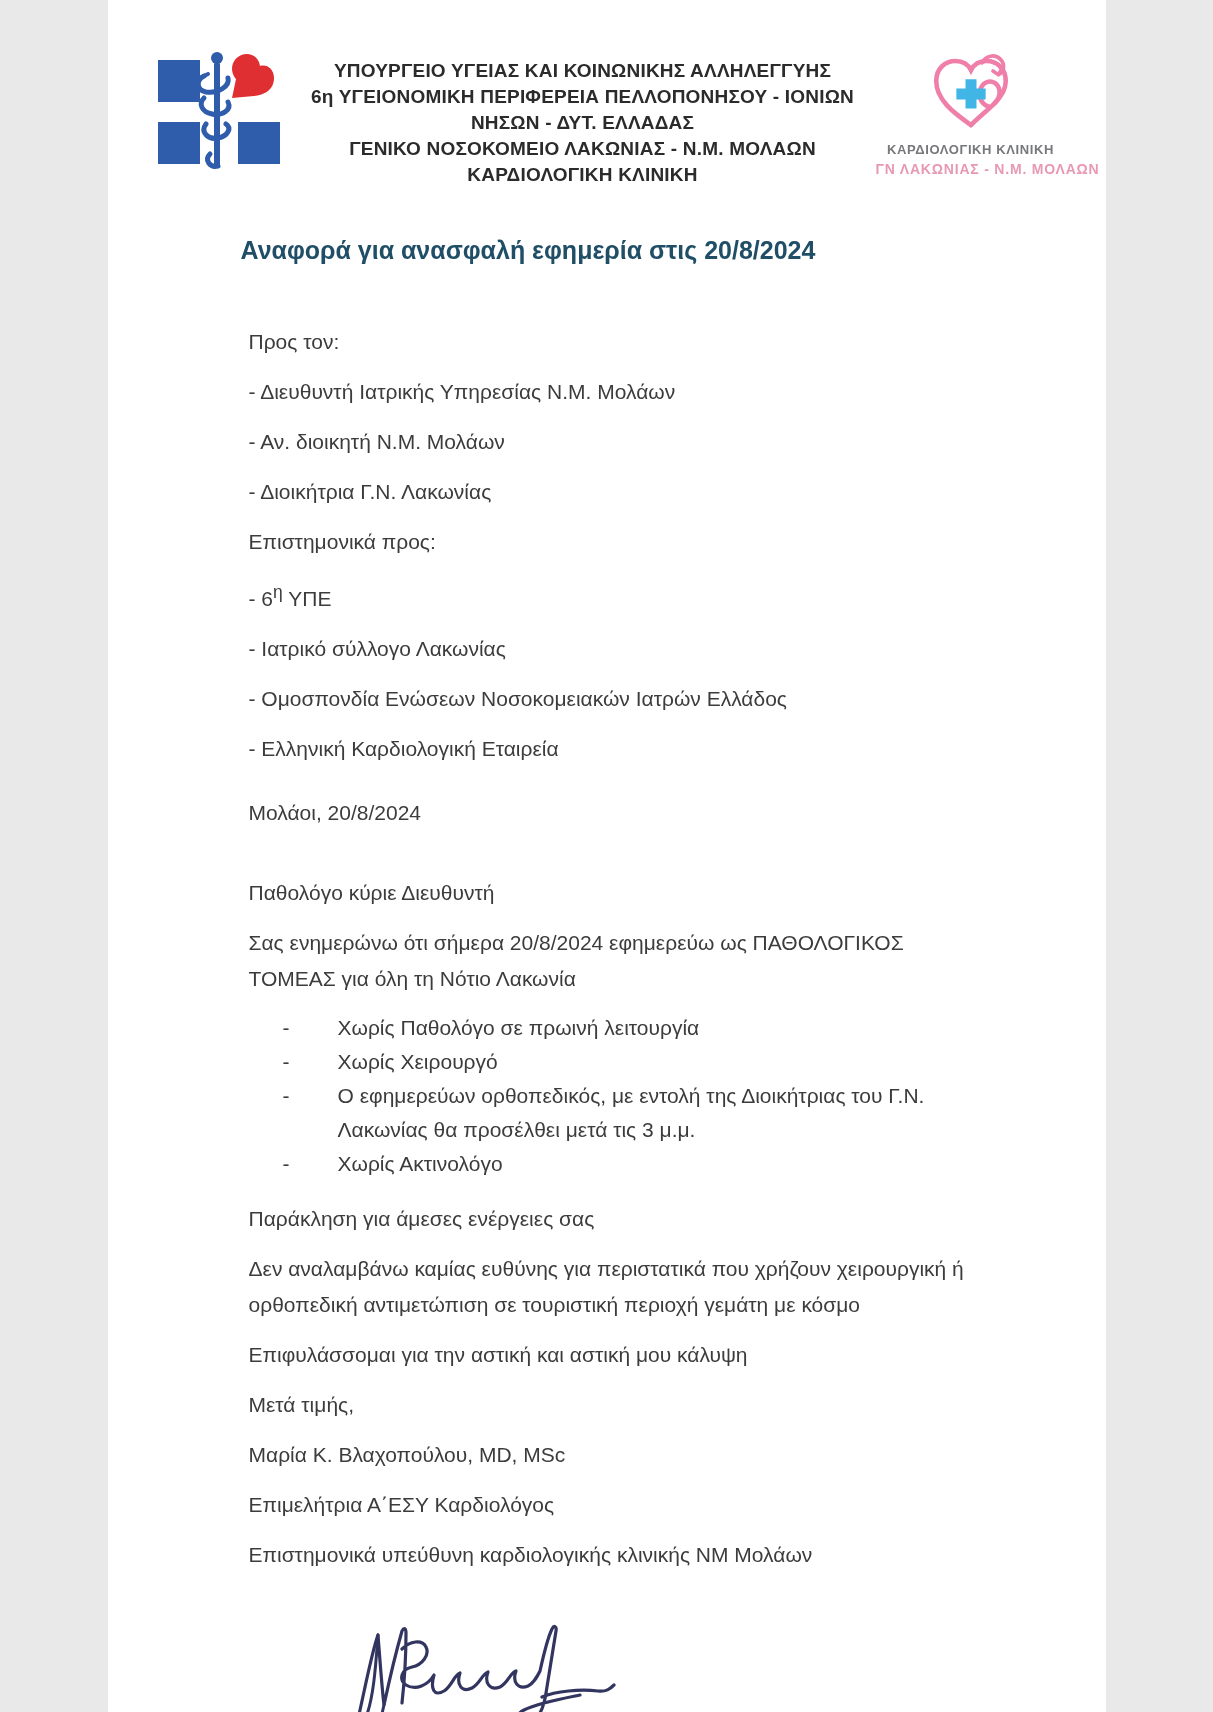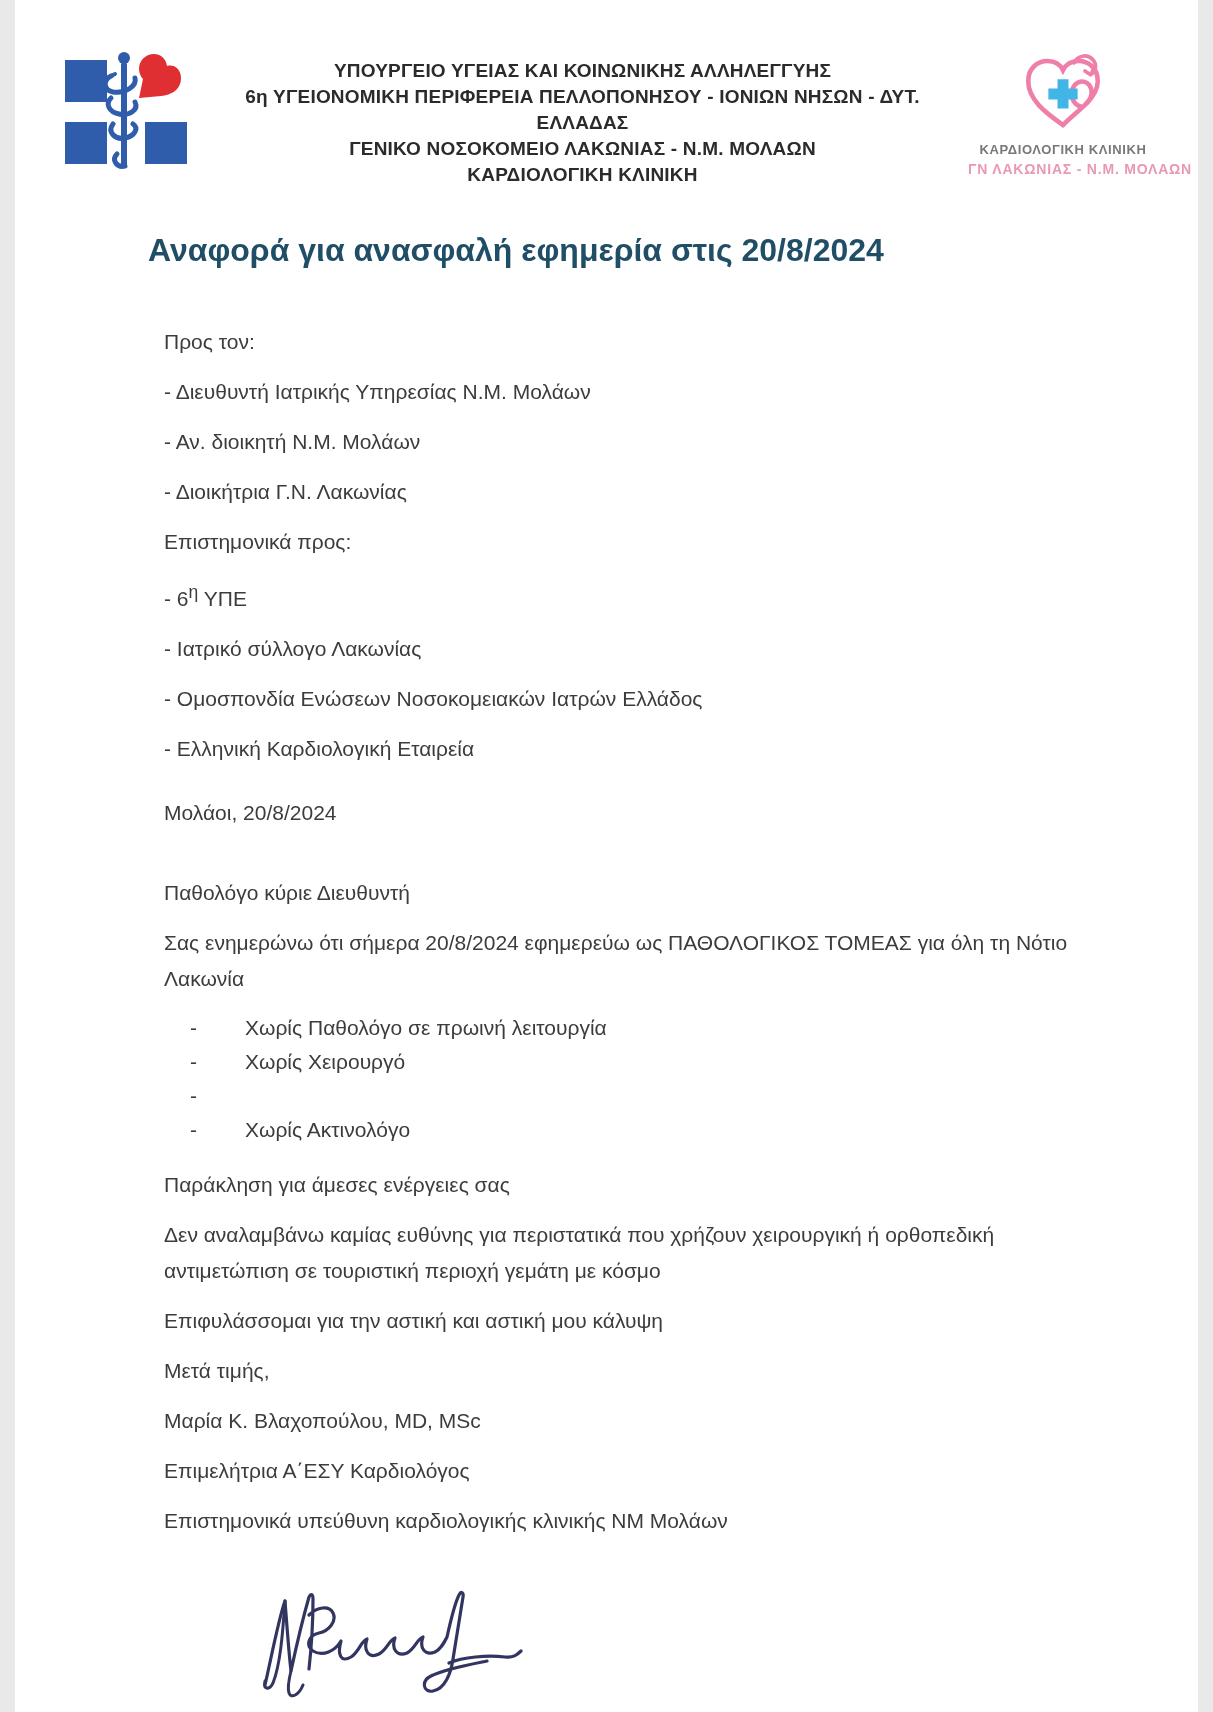--- a/index.html
+++ b/index.html
@@ -1,19 +1,19 @@
 <!DOCTYPE html>
 <html lang="el"><head>
 <meta charset="utf-8">
 <style>
   html, body { margin: 0; padding: 0; background: #e9e9e9; }
   * { box-sizing: border-box; }
   .page {
     position: relative;
-    width: 1183px;
+    width: 998px;
     height: 1712px;
     margin: 0 auto;
     background: #ffffff;
     font-family: "Liberation Sans", sans-serif;
     color: #3c3c3c;
     overflow: hidden;
   }
 
   
   .header {
@@ -55,27 +55,27 @@
     margin-top: 4px;
     white-space: nowrap;
   }
 
   
   .letter {
     padding: 0 110px 0 133px;
   }
   .doc-title {
     margin: 46px 0 0 0;
-    font-size: 32px;
+    font-size: 25px;
     line-height: 32px;
     font-weight: bold;
     color: #1f4e66;
   }
   .letter p {
-    margin: 0 0 14px 16px;
+    margin: 0 0 14px 8px;
     font-size: 21px;
     line-height: 36px;
   }
   .first-par { margin-top: 58px !important; }
   .gap-before-sm { margin-top: 28px !important; }
   .gap-before-md { margin-top: 44px !important; }
   .bullet-list { margin: 6px 0 20px 0; }
   .bullet-row {
     display: flex;
     font-size: 21px;
@@ -159,20 +159,21 @@
       <div class="bullet-row">
         <span class="bullet-dash">-</span>
         <span class="bullet-text">Χωρίς Παθολόγο σε πρωινή λειτουργία</span>
       </div>
       <div class="bullet-row">
         <span class="bullet-dash">-</span>
         <span class="bullet-text">Χωρίς Χειρουργό</span>
       </div>
       <div class="bullet-row">
         <span class="bullet-dash">-</span>
+        <span class="bullet-text">Ο εφημερεύων ορθοπεδικός, με εντολή της Διοικήτριας του Γ.Ν. Λακωνίας θα προσέλθει μετά τις 3 μ.μ.</span>
       </div>
       <div class="bullet-row">
         <span class="bullet-dash">-</span>
         <span class="bullet-text">Χωρίς Ακτινολόγο</span>
       </div>
     </div>
 
     <p>Παράκληση για άμεσες ενέργειες σας</p>
     <p>Δεν αναλαμβάνω καμίας ευθύνης για περιστατικά που χρήζουν χειρουργική ή ορθοπεδική αντιμετώπιση σε τουριστική περιοχή γεμάτη με κόσμο</p>
     <p>Επιφυλάσσομαι για την αστική και αστική μου κάλυψη</p>

